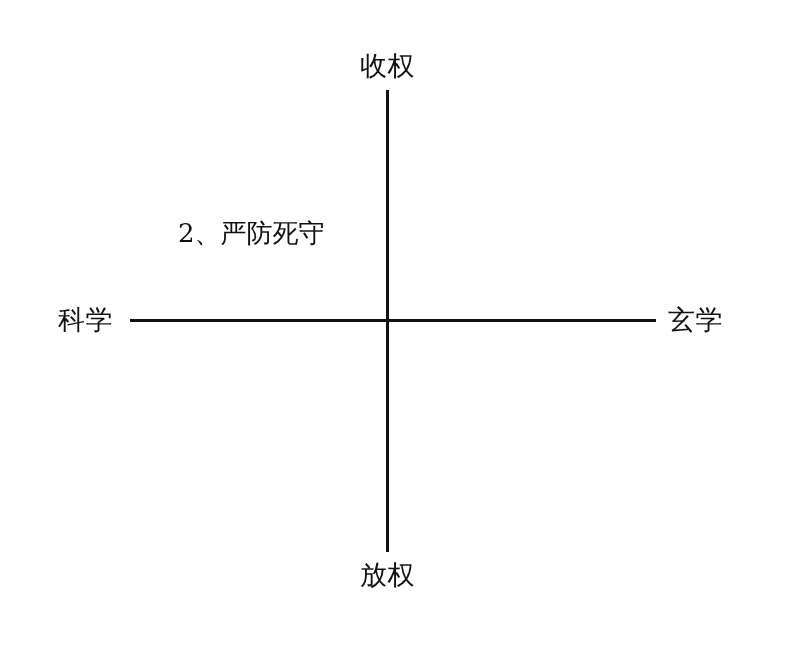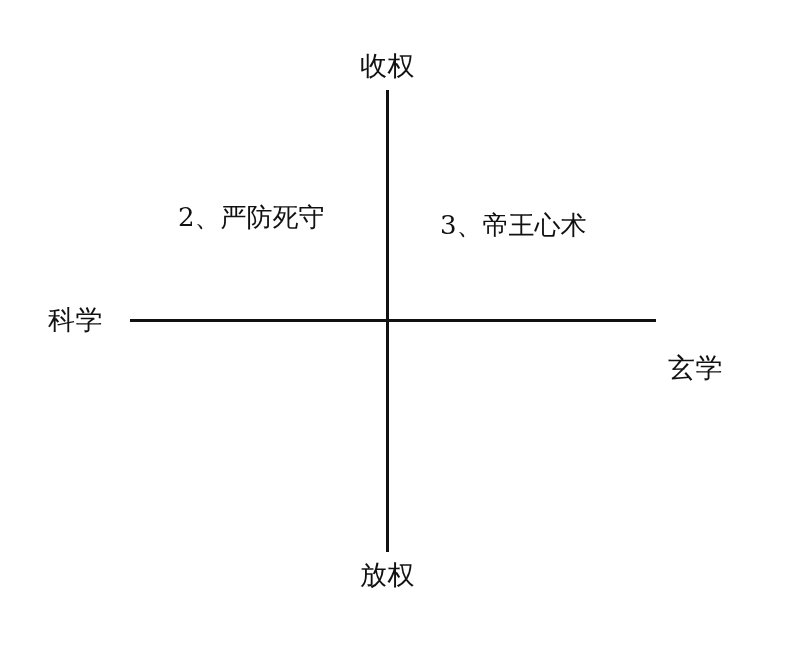--- a/index.html
+++ b/index.html
@@ -56,39 +56,38 @@
     transform: translateX(-15px);
   }
   #label-bottom {
     left: 0;
     right: 0;
     top: 561px;
     text-align: center;
     transform: translateX(-15px);
   }
   #label-left {
-    left: 48px;
+    left: 58px;
     top: 306px;
     text-align: center;
   }
   #label-right {
     left: 668px;
     top: 306px;
-    margin-top: 48px;
   }
 
   
   .quadrant-label {
     position: absolute;
     font-size: 26px;
     line-height: 1;
     white-space: nowrap;
     color: #111111;
   }
-  #quadrant-2 { left: 178px;  top: 204px; }
+  #quadrant-2 { left: 178px;  top: 220px; }
   #quadrant-3 { left: 440px;  top: 212px; }
   #quadrant-4 { left: 178px;  top: 421px; }
   #quadrant-1 { left: 440px;  top: 421px; }
 </style>
 </head>
 <body>
 
 <div id="canvas">
 
   <div class="axis" id="axis-vertical"></div>
@@ -97,17 +96,16 @@
   <div class="axis-label" id="label-top">收权</div>
 
   <div class="axis-label" id="label-bottom">放权</div>
 
   <div class="axis-label" id="label-left">科学</div>
 
   <div class="axis-label" id="label-right">玄学</div>
 
   <div class="quadrant-label" id="quadrant-2">2、严防死守</div>
 
-  <div class="quadrant-label" id="quadrant-3">3、帝王心术</div>
 
 
 
 </div>
 
 </body></html>

